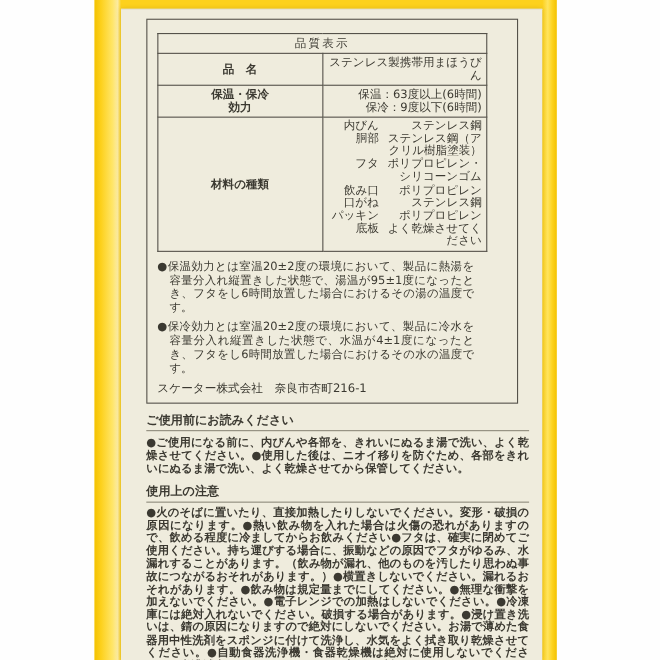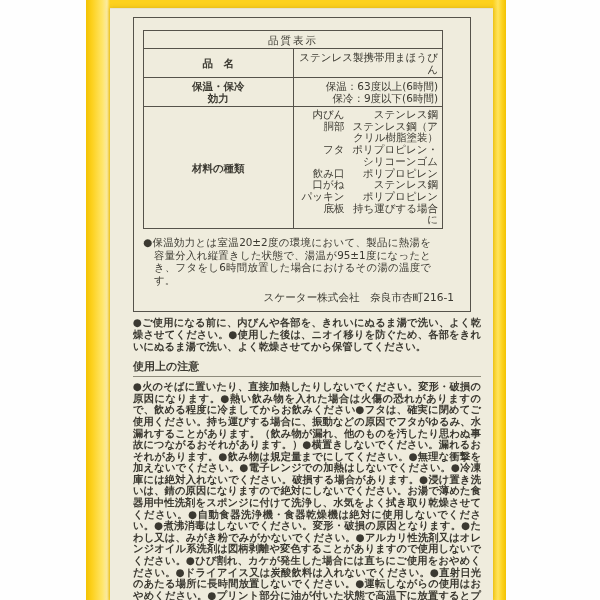--- a/index.html
+++ b/index.html
@@ -34,21 +34,21 @@
   td.hcol{width:62px;text-align:center;white-space:pre-line;padding:2px 2px;font-weight:bold;}
   td.vcol{text-align:right;padding-left:7px;}
   .ins-line{display:block;}
   .mat-row{display:flex;line-height:11.7px;}
   .mat-part{flex:0 0 47px;}
   .mat-name{flex:1;}
 
   .notes{margin-top:7px;width:304px;}
   .note{font-size:10.4px;line-height:12.7px;margin:0 16px 4px 0;
     padding-left:11px;text-indent:-11px;text-align:justify;}
-  .company{font-size:10.6px;text-align:right;margin:2px 0 0 0;}
+  .company{font-size:10.6px;text-align:left;margin:2px 0 0 0;}
 
   .section-heading{font-size:11px;margin:7px 0 0 0;padding:0 0 2px 0;
     border-bottom:1px solid #8d8a7b;width:348px;box-sizing:border-box;}
   .section-body{font-size:10.3px;line-height:12.1px;text-align:justify;
     margin:4px 0 0 0;width:348px;font-weight:bold;}
   .caution-body{line-height:11.6px;}
 </style>
 </head>
 <body>
 
@@ -97,33 +97,35 @@
               <span class="mat-row">
                 <span class="mat-part">口がね</span>
                 <span class="mat-name">ステンレス鋼</span>
               </span>
               <span class="mat-row">
                 <span class="mat-part">パッキン</span>
                 <span class="mat-name">ポリプロピレン</span>
               </span>
               <span class="mat-row">
                 <span class="mat-part">底板</span>
-                <span class="mat-name">持ち運びする場合に</span>
+                <span class="mat-name">よく乾燥させてください</span>
               </span>
             </td>
           </tr>
         </tbody>
       </table>
 
       <div class="notes">
         <p class="note">●保温効力とは室温20±2度の環境において、製品に熱湯を容量分入れ縦置きした状態で、湯温が95±1度になったとき、フタをし6時間放置した場合におけるその湯の温度です。</p>
+        <p class="note">●保冷効力とは室温20±2度の環境において、製品に冷水を容量分入れ縦置きした状態で、水温が4±1度になったとき、フタをし6時間放置した場合におけるその水の温度です。</p>
       </div>
 
       <p class="company">スケーター株式会社　奈良市杏町216-1</p>
     </div>
 
+    <h2 class="section-heading">ご使用前にお読みください</h2>
     <p class="section-body">●ご使用になる前に、内びんや各部を、きれいにぬるま湯で洗い、よく乾燥させてください。●使用した後は、ニオイ移りを防ぐため、各部をきれいにぬるま湯で洗い、よく乾燥させてから保管してください。</p>
 
     <h2 class="section-heading">使用上の注意</h2>
     <p class="section-body caution-body">●火のそばに置いたり、直接加熱したりしないでください。変形・破損の原因になります。●熱い飲み物を入れた場合は火傷の恐れがありますので、飲める程度に冷ましてからお飲みください●フタは、確実に閉めてご使用ください。持ち運びする場合に、振動などの原因でフタがゆるみ、水漏れすることがあります。（飲み物が漏れ、他のものを汚したり思わぬ事故につながるおそれがあります。）●横置きしないでください。漏れるおそれがあります。●飲み物は規定量までにしてください。●無理な衝撃を加えないでください。●電子レンジでの加熱はしないでください。●冷凍庫には絶対入れないでください。破損する場合があります。●浸け置き洗いは、錆の原因になりますので絶対にしないでください。お湯で薄めた食器用中性洗剤をスポンジに付けて洗浄し、水気をよく拭き取り乾燥させてください。●自動食器洗浄機・食器乾燥機は絶対に使用しないでください。●煮沸消毒はしないでください。変形・破損の原因となります。●たわし又は、みがき粉でみがかないでください。●アルカリ性洗剤又はオレンジオイル系洗剤は図柄剥離や変色することがありますので使用しないでください。●ひび割れ、カケが発生した場合には直ちにご使用をおやめください。●ドライアイス又は炭酸飲料は入れないでください。●直射日光のあたる場所に長時間放置しないでください。●運転しながらの使用はおやめください。●プリント部分に油が付いた状態で高温下に放置するとプリントが剥がれることがありますのでご注意ください。また油分を含んだ湯水の中に浸けないでください。●幼児のいたずらには注意してください。●誤った使用方法に起因する損害は一切補償いたしません。</p>
 
   </div>
 </div>
 
 </body></html>

